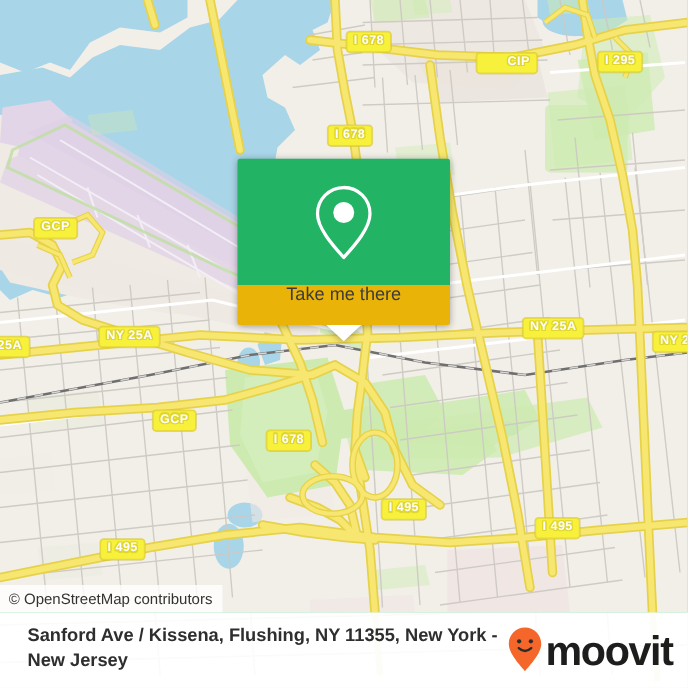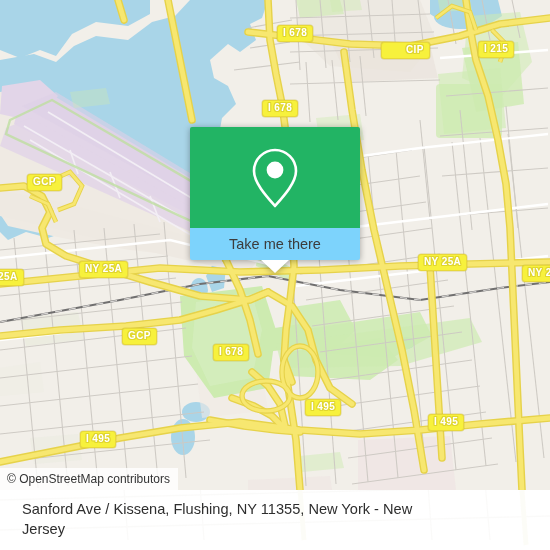--- a/index.html
+++ b/index.html
@@ -78,24 +78,23 @@
   #popup-head {
     height: 101px;
     background: #22b464;
     border-radius: 2px 2px 0 0;
     display: flex;
     align-items: center;
     justify-content: center;
   }
   #popup-foot {
     height: 32px;
-    background: #7dd3fc;
+    background: #eab308;
     border-radius: 0 0 2px 2px;
     display: flex;
-    align-items: center;
     justify-content: center;
     color: #3c3c3c;
     font-family: "Liberation Sans", sans-serif;
     font-size: 14.5px;
   }
   #popup-tail {
     position: absolute;
     left: 50%;
     transform: translateX(-50%);
     top: 133px;
@@ -126,21 +125,21 @@
   }
   #caption-text {
     position: absolute;
     left: 22px;
     top: 9px;
     width: 400px;
     color: #2e2e2e;
     font-family: "Liberation Sans", sans-serif;
     font-size: 14.6px;
     line-height: 20px;
-    font-weight: normal;
+    font-weight: bold;
   }
   #moovit-logo {
     position: absolute;
     right: 12px;
     top: 12px;
     display: flex;
     align-items: center;
     height: 36px;
   }
   #moovit-word {
@@ -403,21 +402,21 @@
         <g stroke="#f7e770" stroke-width="2.8" fill="none">
           <path d="M52,180 L70,172 L82,186 L74,204 L58,210"></path>
           <path d="M30,196 L48,204 L56,222"></path>
         </g>
 
       </g>
     </svg>
 
     <div class="shield" style="left:277px; top:25px;">I 678</div>
     <div class="shield" style="left:381px; top:42px;padding-left:24px;">CIP</div>
-    <div class="shield" style="left:478px; top:41px;">I 215</div>
+    <div class="shield" style="left:478px; top:41px;">I 295</div>
     <div class="shield" style="left:262px; top:100px;">I 678</div>
     <div class="shield" style="left:27px; top:174px;">GCP</div>
     <div class="shield" style="left:-8px; top:269px;">25A</div>
     <div class="shield" style="left:79px; top:261px;">NY 25A</div>
     <div class="shield" style="left:418px; top:254px;">NY 25A</div>
     <div class="shield" style="left:522px; top:265px;">NY 2</div>
     <div class="shield" style="left:122px; top:328px;">GCP</div>
     <div class="shield" style="left:213px; top:344px;">I 678</div>
     <div class="shield" style="left:305px; top:399px;">I 495</div>
     <div class="shield" style="left:428px; top:414px;">I 495</div>
@@ -454,15 +453,24 @@
         <path d="M0,500 L550,486"></path>
         <path d="M0,530 L550,516"></path>
       </g>
       <g stroke="#ece4b8" stroke-width="5" fill="none">
         <path d="M0,462 L60,450 L120,438 L180,428 L240,422 L300,430 L360,434 L420,430 L480,424 L550,418"></path>
         <path d="M284,360 L290,400 L296,440 L300,490 L304,540"></path>
         <path d="M522,490 L526,545"></path>
       </g>
     </svg>
     <div id="caption-text">Sanford Ave / Kissena, Flushing, NY 11355, New York - New Jersey</div>
+    <div id="moovit-logo">
+      <svg width="30" height="38" viewBox="0 0 30 38">
+        <path d="M15 1 C7.8 1 2 6.8 2 14 C2 22 11.4 31.4 15 36 C18.6 31.4 28 22 28 14 C28 6.8 22.2 1 15 1 Z" fill="#f4662a"></path>
+        <circle cx="10.3" cy="12" r="1.7" fill="#2b2b2b"></circle>
+        <circle cx="19.7" cy="12" r="1.7" fill="#2b2b2b"></circle>
+        <path d="M10 17.5 Q15 22 20 17.5" fill="none" stroke="#2b2b2b" stroke-width="1.9" stroke-linecap="round"></path>
+      </svg>
+      <span id="moovit-word">moovit</span>
+    </div>
   </div>
 
 </div>
 
 </body></html>

